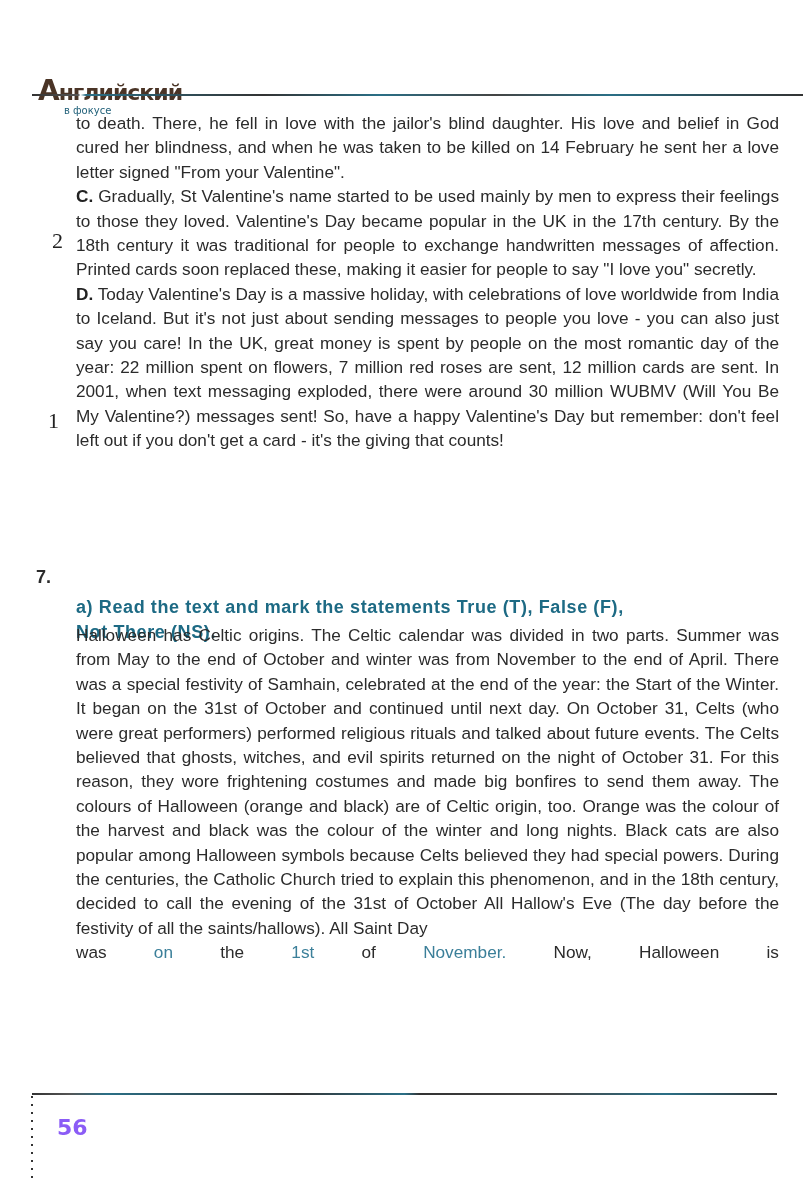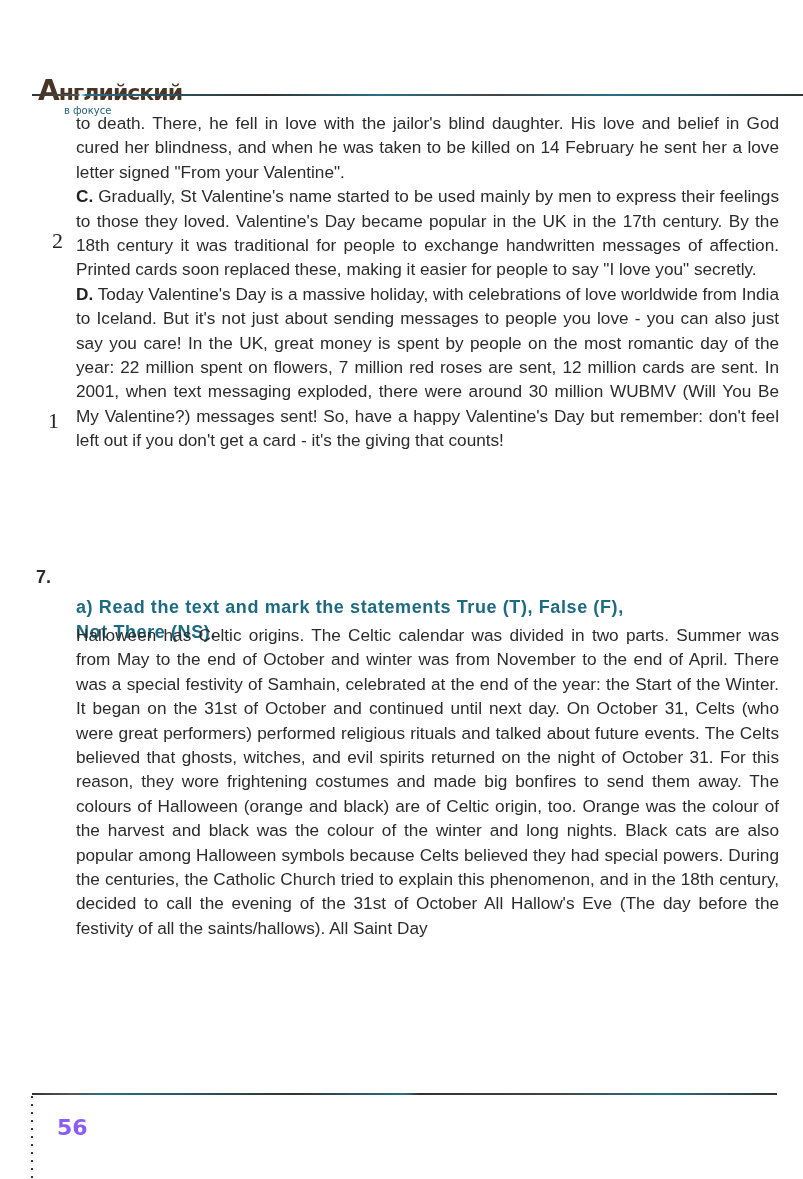--- a/index.html
+++ b/index.html
@@ -50,17 +50,28 @@
 <div class="margin-num" style="left:48px; top:408px;">1</div>
 
 <div class="ex-num">7.</div>
 <div class="ex-title">
   <span>a) Read the text and mark the statements True (T</span><span class="dark"></span><span>), False (F</span><span>),</span><br>
   <span>Not There (NS).</span>
 </div>
 
 <div class="text" style="top:623px;">
   <p class="para">Halloween has Celtic origins. The Celtic calendar was divided in two parts. Summer was from May to the end of October and winter was from November to the end of April. There was a special festivity of Samhain, celebrated at the end of the year: the Start of the Winter. It began on the 31st of October and continued until next day. On October 31, Celts (who were great performers) performed religious rituals and talked about future events. The Celts believed that ghosts, witches, and evil spirits returned on the night of October 31. For this reason, they wore frightening costumes and made big bonfires to send them away. The colours of Halloween (orange and black) are of Celtic origin, too. Orange was the colour of the harvest and black was the colour of the winter and long nights. Black cats are also popular among Halloween symbols because Celts believed they had special powers. During the centuries, the Catholic Church tried to explain this phenomenon, and in the 18th century, decided to call the evening of the 31st of October All Hallow's Eve (The day before the festivity of all the saints/hallows). All Saint Day</p>
+  <div class="last-line">
+    <span>was</span>
+    <span class="blue">on</span>
+    <span>the</span>
+    <span class="blue">1st</span>
+    <span>of</span>
+    <span class="blue">November.</span>
+    <span>Now,</span>
+    <span>Halloween</span>
+    <span>is</span>
+  </div>
 </div>
 
 <div class="bottom-rule"></div>
 <div class="dots"></div>
 <div class="page-num">56</div>
 
 </body></html>

